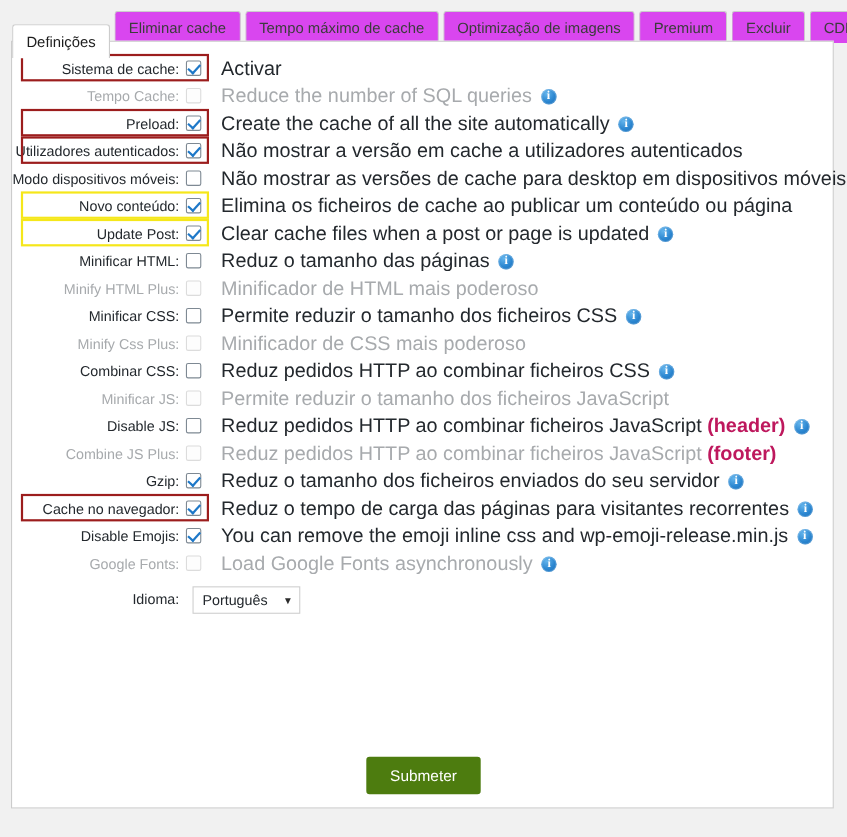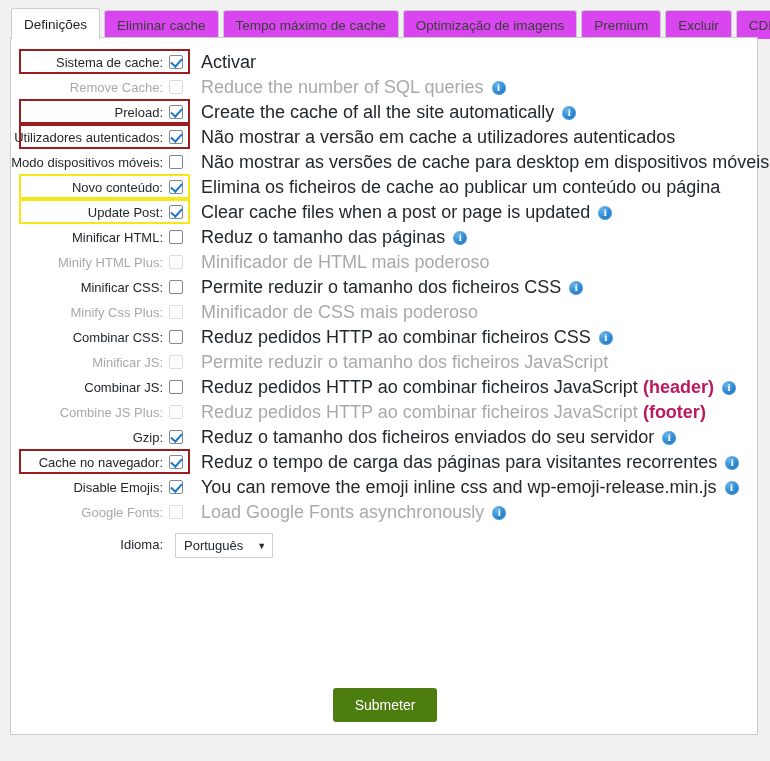--- a/index.html
+++ b/index.html
@@ -40,21 +40,21 @@
     box-sizing: border-box;
     position: relative;
     top: 1px;
   }
   .tab.active {
     background: #ffffff;
     color: #1d1d1d;
     height: 31px;
     line-height: 31px;
     border-color: #ccc;
-    top: 1px;
+    top: 15px;
     z-index: 3;
   }
 
   
   .panel {
     position: absolute;
     left: 10px; top: 37px;
     width: 748px; height: 698px;
     background: #ffffff;
     border: 1px solid #ccc;
@@ -210,21 +210,21 @@
 
   <div class="panel">
     <div class="form" id="form">
         <div class="row">
           <div class="label">Sistema de cache:</div>
           <div class="cb checked"></div>
           <div class="desc"><span>Activar</span></div>
           <div class="hl red" style="left: 8px; top: -2px; width: 171px; height: 25px;"></div>
         </div>
         <div class="row">
-          <div class="label dim">Remove Cache:</div>
+          <div class="label dim">Tempo Cache:</div>
           <div class="cb dim"></div>
           <div class="desc dim"><span>Reduce the number of SQL queries</span><span class="info"></span></div>
         </div>
         <div class="row">
           <div class="label">Preload:</div>
           <div class="cb checked"></div>
           <div class="desc"><span>Create the cache of all the site automatically</span><span class="info"></span></div>
           <div class="hl red" style="left: 8px; top: -2px; width: 171px; height: 25px;"></div>
         </div>
         <div class="row">
@@ -274,21 +274,21 @@
           <div class="label">Combinar CSS:</div>
           <div class="cb"></div>
           <div class="desc"><span>Reduz pedidos HTTP ao combinar ficheiros CSS</span><span class="info"></span></div>
         </div>
         <div class="row">
           <div class="label dim">Minificar JS:</div>
           <div class="cb dim"></div>
           <div class="desc dim"><span>Permite reduzir o tamanho dos ficheiros JavaScript</span></div>
         </div>
         <div class="row">
-          <div class="label">Combinar JS:</div>
+          <div class="label">Disable JS:</div>
           <div class="cb"></div>
           <div class="desc"><span>Reduz pedidos HTTP ao combinar ficheiros JavaScript</span> <span class="tag">(header)</span><span class="info"></span></div>
         </div>
         <div class="row">
           <div class="label dim">Combine JS Plus:</div>
           <div class="cb dim"></div>
           <div class="desc dim"><span>Reduz pedidos HTTP ao combinar ficheiros JavaScript</span> <span class="tag">(footer)</span></div>
         </div>
         <div class="row">
           <div class="label">Gzip:</div>

